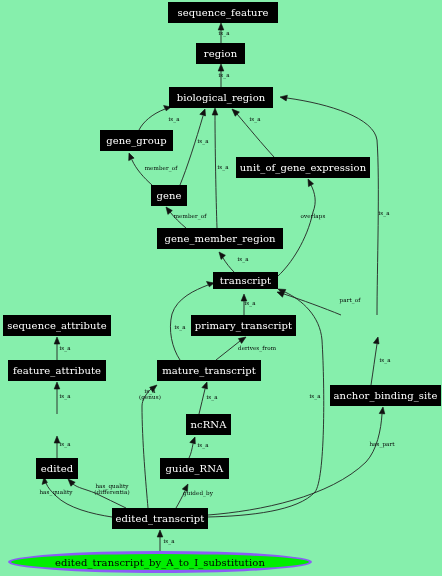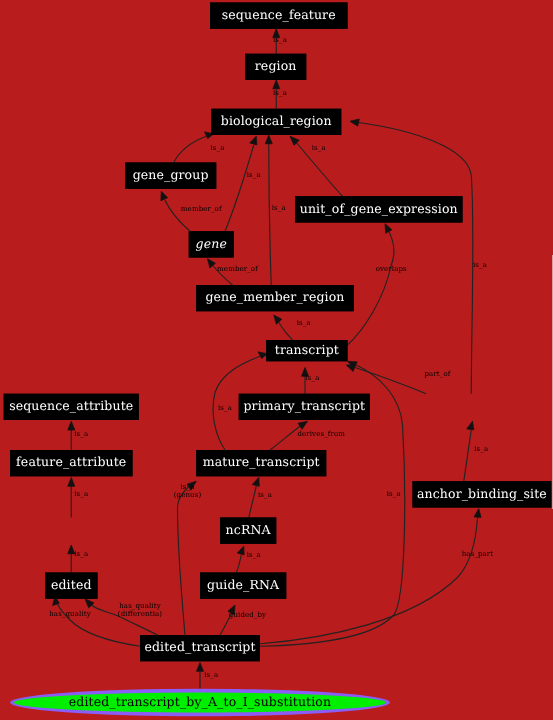--- a/index.html
+++ b/index.html
@@ -4,21 +4,21 @@
 <style>
   html, body {
     margin: 0;
     padding: 0;
     background: #ffffff;
   }
   #canvas {
     position: relative;
     width: 442px;
     height: 576px;
-    background: #b91c1c;
+    background: #86efac;
     overflow: hidden;
     font-family: "DejaVu Serif", serif;
   }
   svg#edges {
     position: absolute;
     left: 0;
     top: 0;
     width: 442px;
     height: 576px;
   }
@@ -164,29 +164,29 @@
 
     <path class="edge-path" d="M160,551 L160,537"></path>
     <polygon class="edge-head" points="160,530 157.2,537 162.8,537"></polygon>
   </svg>
 
   <div class="node" style="left:168px;top:2px;width:110px;height:21px;">sequence_feature</div>
   <div class="node" style="left:196px;top:43px;width:49px;height:21px;">region</div>
   <div class="node" style="left:169px;top:87px;width:104px;height:21px;">biological_region</div>
   <div class="node" style="left:100px;top:130px;width:73px;height:21px;">gene_group</div>
   <div class="node" style="left:236px;top:157px;width:134px;height:21px;">unit_of_gene_expression</div>
-  <div class="node" style="left:151px;top:185px;width:36px;height:21px;font-style:italic;">gene</div>
+  <div class="node" style="left:151px;top:185px;width:36px;height:21px;">gene</div>
   <div class="node" style="left:157px;top:228px;width:126px;height:21px;">gene_member_region</div>
   <div class="node" style="left:213px;top:272px;width:65px;height:17px;">transcript</div>
   <div class="node" style="left:3px;top:315px;width:108px;height:21px;">sequence_attribute</div>
   <div class="node" style="left:191px;top:315px;width:105px;height:21px;">primary_transcript</div>
   <div class="node" style="left:8px;top:360px;width:98px;height:21px;">feature_attribute</div>
   <div class="node" style="left:157px;top:360px;width:104px;height:21px;">mature_transcript</div>
   <div class="node" style="left:330px;top:385px;width:111px;height:21px;">anchor_binding_site</div>
-  <div class="node" style="left:176px;top:414px;width:45px;height:21px;">ncRNA</div>
+  <div class="node" style="left:186px;top:414px;width:45px;height:21px;">ncRNA</div>
   <div class="node" style="left:36px;top:458px;width:42px;height:21px;">edited</div>
   <div class="node" style="left:160px;top:458px;width:69px;height:21px;">guide_RNA</div>
   <div class="node" style="left:112px;top:508px;width:96px;height:21px;">edited_transcript</div>
   <div class="node-ellipse" style="left:8px;top:551px;width:304px;height:22px;">edited_transcript_by_A_to_I_substitution</div>
 
   <div class="edge-label" style="left:224px;top:33px;">is_a</div>
   <div class="edge-label" style="left:224px;top:75px;">is_a</div>
   <div class="edge-label" style="left:174px;top:119px;">is_a</div>
   <div class="edge-label" style="left:203px;top:141px;">is_a</div>
   <div class="edge-label" style="left:223px;top:167px;">is_a</div>

